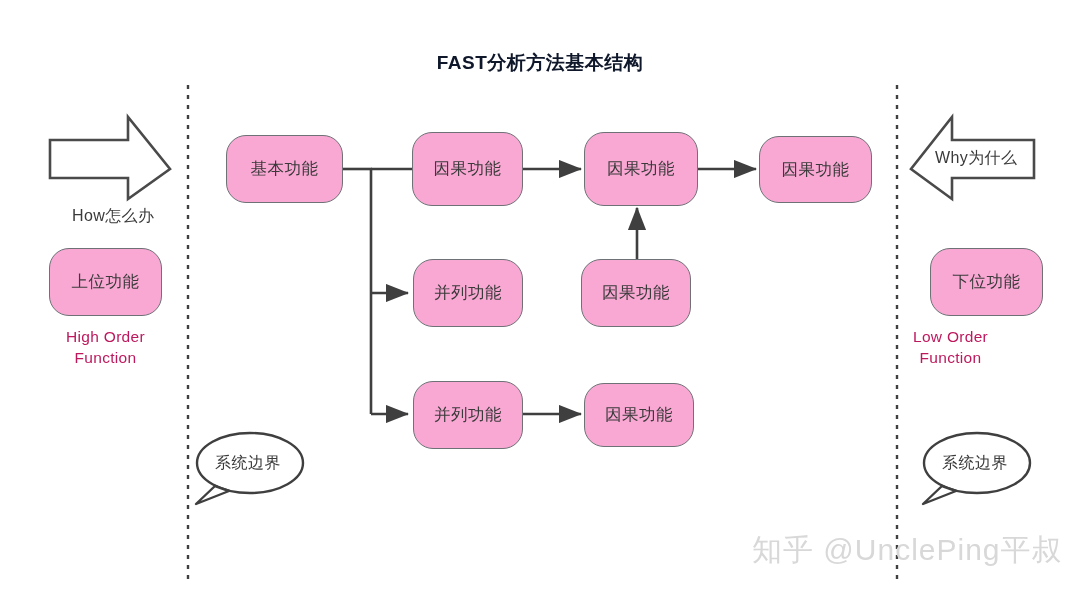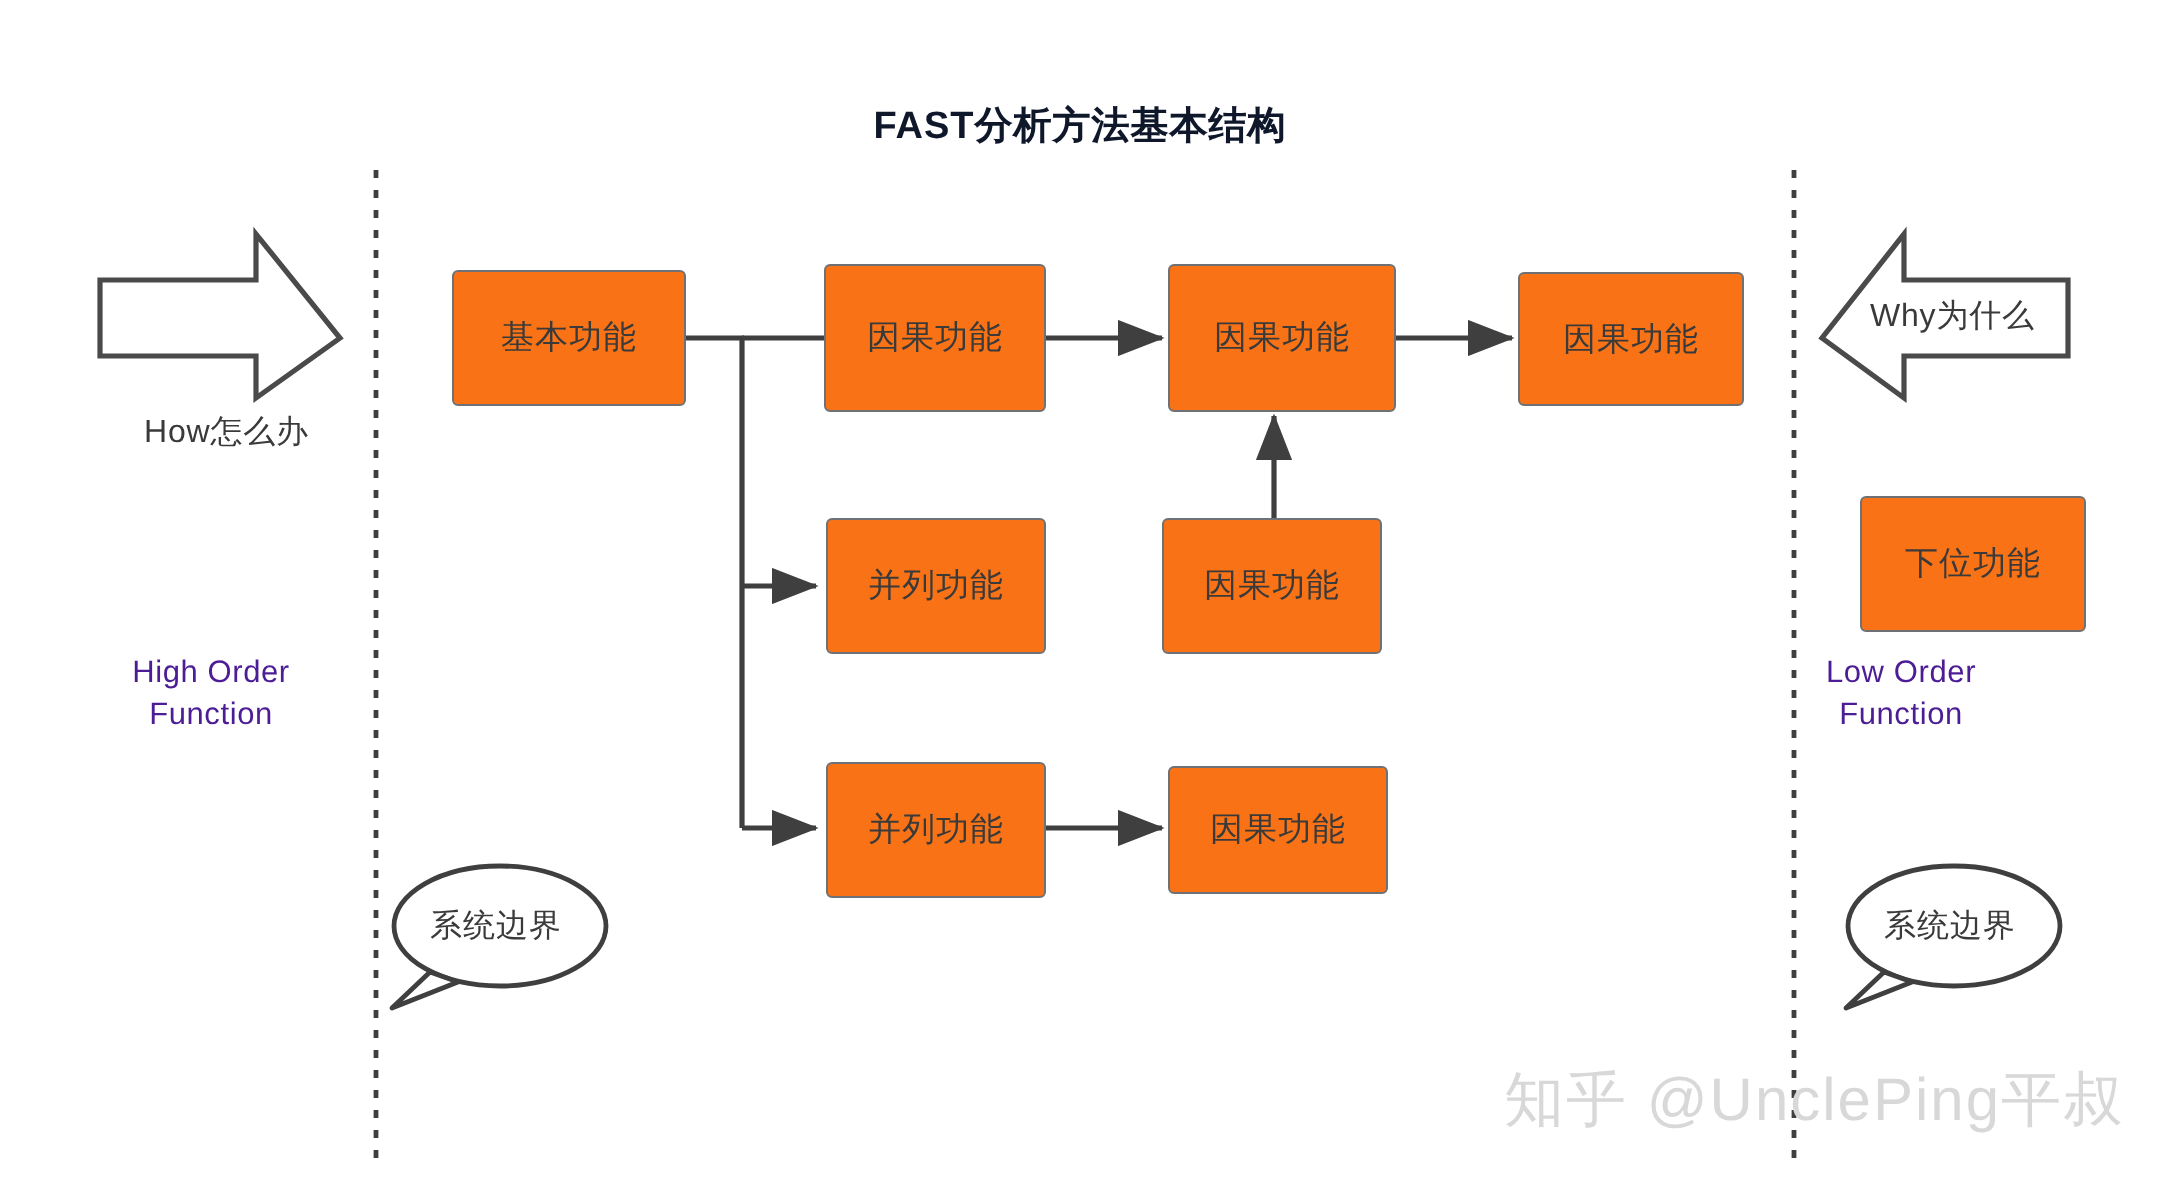--- a/index.html
+++ b/index.html
@@ -33,38 +33,38 @@
     text-align: center;
     font-size: 19px;
     font-weight: 700;
     letter-spacing: 0.5px;
     color: #0f172a;
   }
   .node {
     position: absolute;
     box-sizing: border-box;
     border: 1.6px solid #6e7277;
-    border-radius: 3px;
-    background: #f97316;
+    border-radius: 20px;
+    background: #f9a8d4;
     display: flex;
     align-items: center;
     justify-content: center;
     font-size: 16.5px;
     color: #3a3a3a;
     letter-spacing: 0.5px;
   }
   .side-node {
     border-color: #6e7277;
   }
   .caption {
     position: absolute;
     text-align: center;
     font-size: 15.5px;
     line-height: 1.35;
-    color: #4c1d95;
+    color: #be185d;
     letter-spacing: 0.3px;
   }
   .arrow-label {
     position: absolute;
     font-size: 16px;
     color: #3a3a3a;
     letter-spacing: 0.4px;
     white-space: nowrap;
   }
   .bubble-label {
@@ -129,20 +129,21 @@
     <path d="M 215 486 L 196 504 L 229 491 Z" fill="#ffffff" stroke="#3f3f3f" stroke-width="2.4" stroke-linejoin="round"></path>
     <ellipse cx="250" cy="463" rx="50" ry="27" fill="#ffffff" stroke="none"></ellipse>
 
     <ellipse cx="977" cy="463" rx="53" ry="30" fill="#ffffff" stroke="#3f3f3f" stroke-width="2.4"></ellipse>
     <path d="M 942 486 L 923 504 L 956 491 Z" fill="#ffffff" stroke="#3f3f3f" stroke-width="2.4" stroke-linejoin="round"></path>
     <ellipse cx="977" cy="463" rx="50" ry="27" fill="#ffffff" stroke="none"></ellipse>
   </svg>
 
   <div class="arrow-label" style="left:72px; top:158px;margin-top:48px;">How怎么办</div>
 
+  <div class="node side-node" style="left:49px; top:248px; width:113px; height:68px;">上位功能</div>
 
   <div class="caption" style="left:29px; top:327px; width:153px;">
     <div>High Order</div>
     <div>Function</div>
   </div>
 
   <div class="bubble-label" style="left:215px; top:453px;">系统边界</div>
 
   <div class="arrow-label" style="left:935px; top:148px;">Why为什么</div>
 

